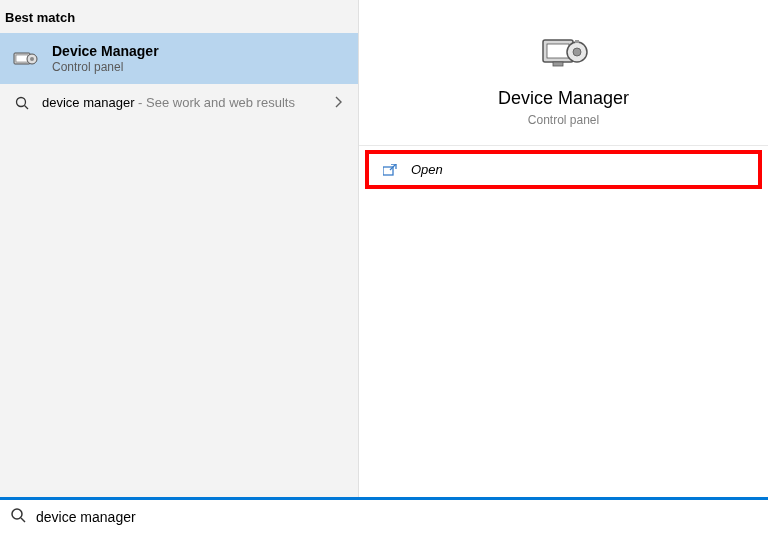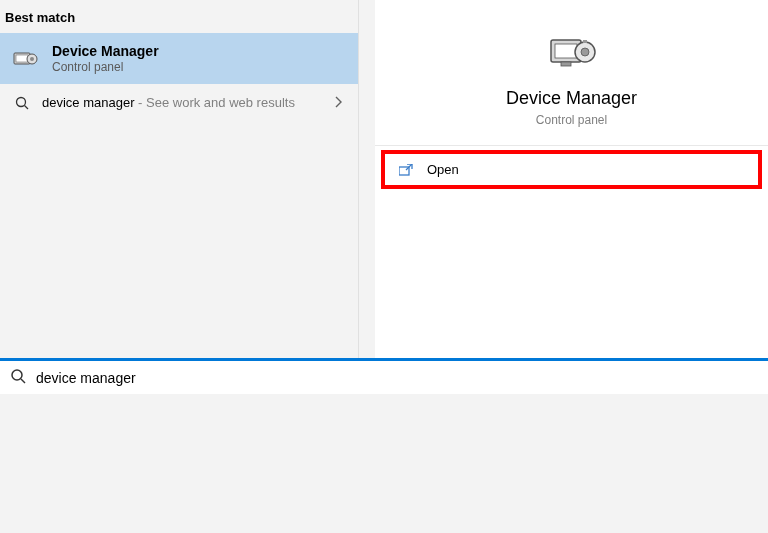--- a/index.html
+++ b/index.html
@@ -1,17 +1,17 @@
 <!DOCTYPE html>
 <html><head>
   <meta charset="utf-8">
   <style>
     * { margin: 0; padding: 0; box-sizing: border-box; font-family: "Segoe UI", Tahoma, sans-serif; }
     body { width: 768px; height: 533px; background: #f3f3f3; overflow: hidden; }
-    .container { display: flex; width: 100%; height: 358px; gap: 16px; }
+    .container { display: flex; width: 100%; height: 497px; }
     .left-panel { width: 359px; background: #f3f3f3; border-right: 1px solid #e0e0e0; }
     .right-panel { flex: 1; background: #ffffff; }
     .section-header { font-size: 13px; font-weight: 600; color: #000; padding: 10px 5px 8px 5px; }
     .best-match-item {
       display: flex; align-items: center; padding: 10px 12px;
       background: #b8d5ee; cursor: pointer;
     }
     .best-match-item .icon-box { width: 28px; height: 28px; margin-right: 12px; display:flex; align-items:center; justify-content:center; }
     .best-match-item .title { font-size: 14px; font-weight: 600; color: #000; }
     .best-match-item .subtitle { font-size: 12px; color: #5a5a5a; margin-top: 1px; }
@@ -24,21 +24,21 @@
     .web-item .suffix { color: #808080; }
     .web-item .chevron { position: absolute; right: 16px; top: 50%; transform: translateY(-50%); color: #606060; }
     .detail-header { text-align: center; padding: 30px 0 18px 0; border-bottom: 1px solid #e8e8e8; }
     .detail-icon { width: 50px; height: 44px; margin: 0 auto 14px auto; display:flex; align-items:center; justify-content:center; }
     .detail-title { font-size: 18px; font-weight: 400; color: #000; }
     .detail-subtitle { font-size: 12px; color: #808080; margin-top: 4px; }
     .action-highlight {
       margin: 4px 6px 0 6px; border: 4px solid #ff0000; padding: 1px 2px;
     }
     .action-row {
-      display: flex; align-items: center; padding: 7px 10px; cursor: pointer;
+      display: flex; align-items: center; padding: 7px 10px; cursor: pointer; font-style: italic;
     }
     .action-row .icon-box { width: 18px; margin-right: 12px; display:flex; justify-content:center; color: #3b7dc9; }
     .action-row .label { font-size: 13px; color: #000; }
     .search-bar {
       height: 36px; border-top: 3px solid #0078d7; background: #ffffff;
       display: flex; align-items: center; padding: 0 10px;
     }
     .search-bar .icon-box { margin-right: 10px; color: #333; }
     .search-input {
       border: none; outline: none; font-size: 14px; color: #000;

